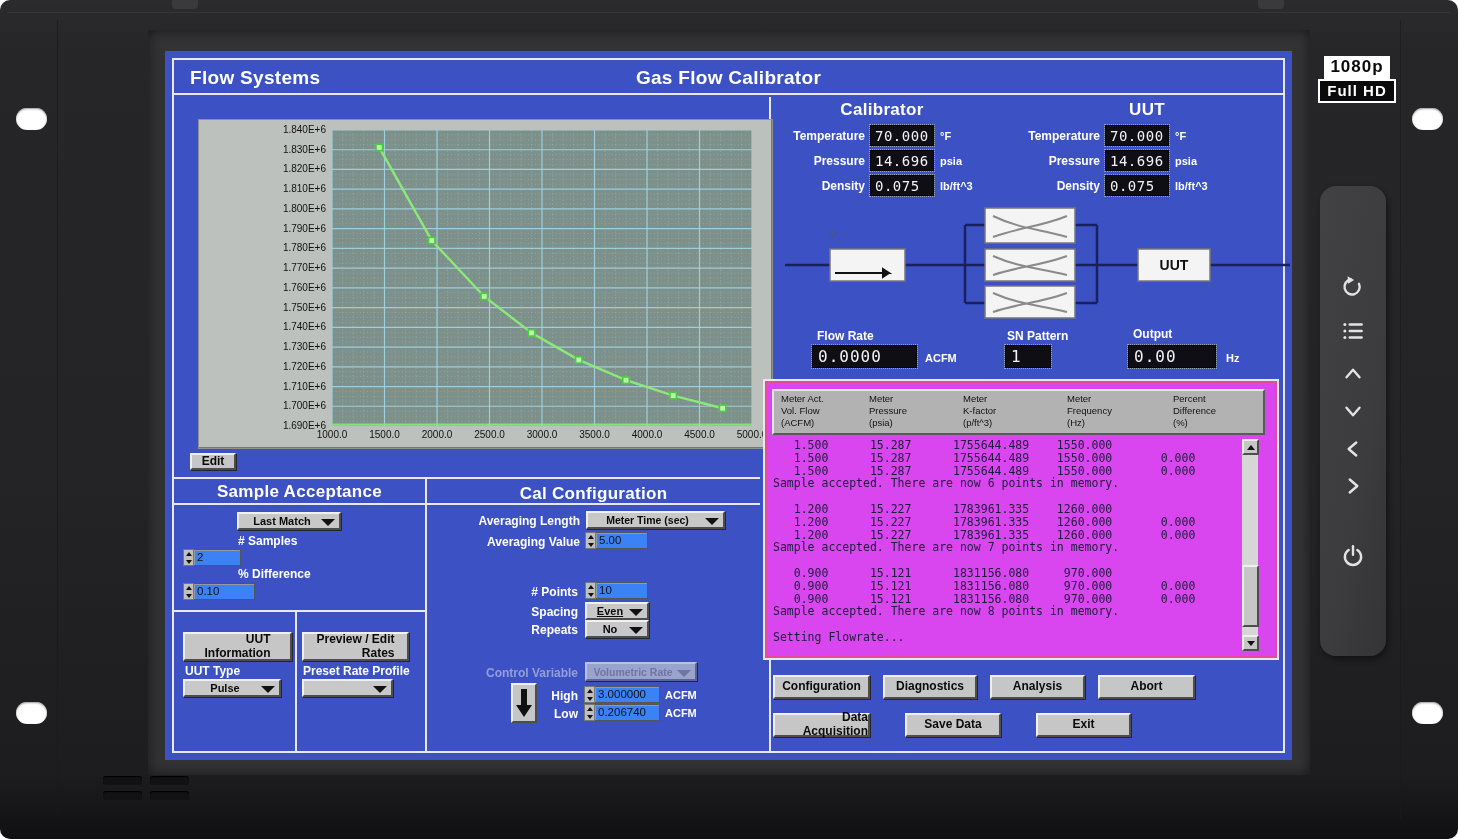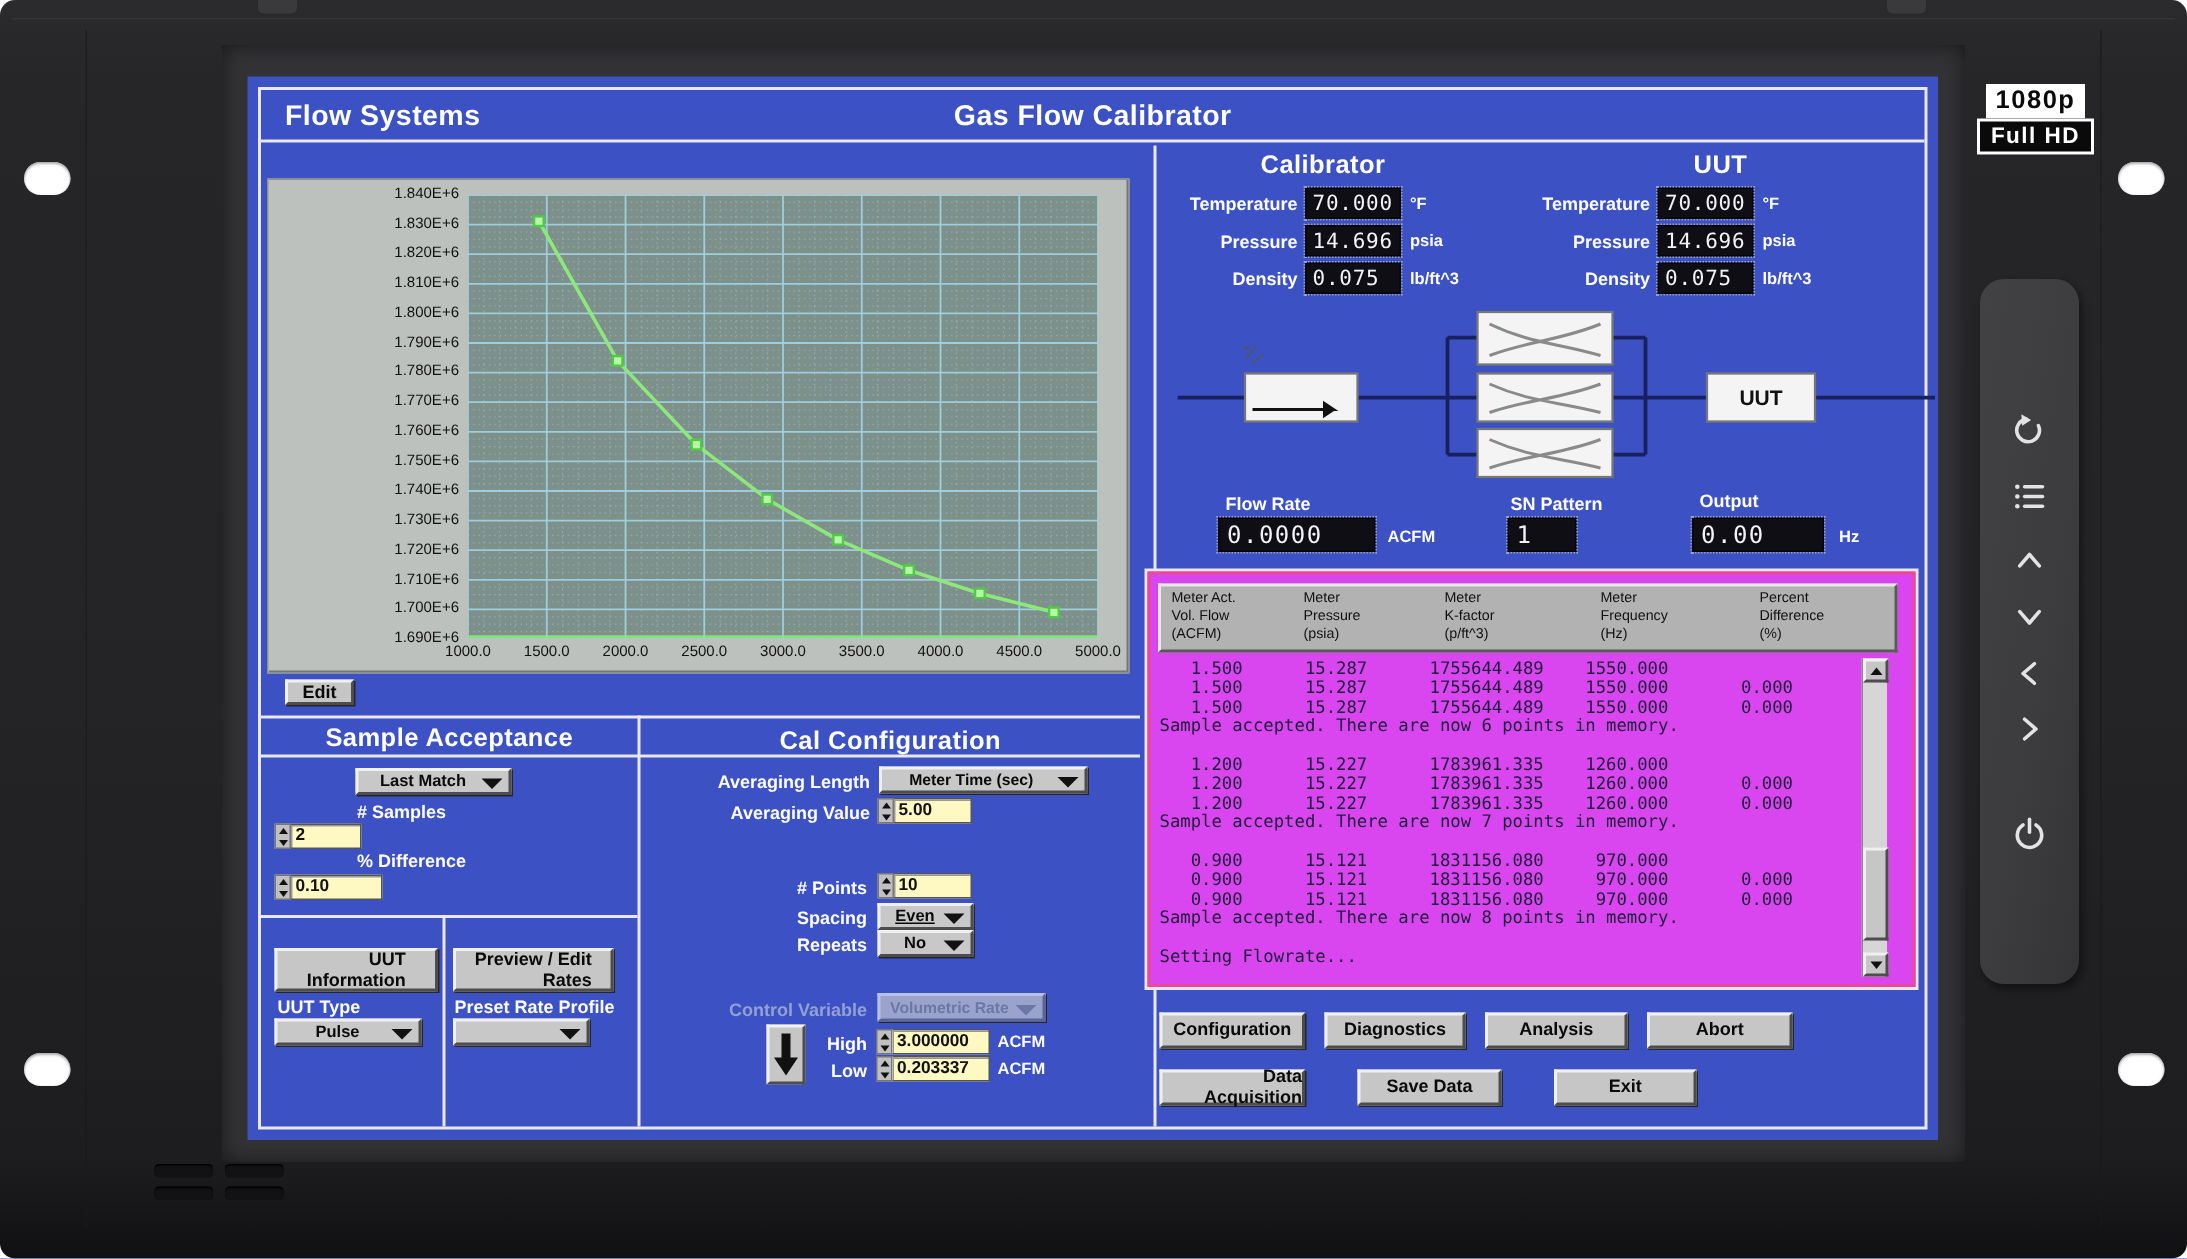--- a/index.html
+++ b/index.html
@@ -40,38 +40,38 @@
   .region { position:absolute; top:37px; bottom:0; }
   .region-left  { left:0; width:586px; }
   .region-right { left:588px; right:0; }
 
   .lbl { color:#ffffff; font-weight:bold; font-size:12px; white-space:nowrap; }
   .lbl-dim { color:#94a0d4; }
   .sect-head { position:absolute; color:#ffffff; font-weight:bold; font-size:17px; text-align:center; letter-spacing:.3px; }
 
   
   .chart-title { position:absolute; left:10px; top:2px; width:566px; text-align:center; color:#ffffff; font-weight:bold; font-size:12.5px; }
-  .chart-box { position:absolute; left:4px; top:22px; width:575px; height:330px; background:#bdc1bd; border:1px solid #8e928e; box-shadow:inset -1px -1px 0 #777; }
+  .chart-box { position:absolute; left:24px; top:22px; width:575px; height:330px; background:#bdc1bd; border:1px solid #8e928e; box-shadow:inset -1px -1px 0 #777; }
   .plot { position:absolute; left:133px; top:10px; width:420px; height:296px; background:#7d9089; }
   .ytick { position:absolute; right:446px; width:80px; text-align:right; font-size:10px; color:#111; font-family:"Liberation Sans",sans-serif; }
   .xtick { position:absolute; top:309px; width:44px; text-align:center; font-size:10px; color:#111; }
 
   
   .btn3d { background:#c6c6c6; border-top:2px solid #f0f0f0; border-left:2px solid #f0f0f0; border-right:2px solid #4d4d4d; border-bottom:2px solid #4d4d4d; box-shadow:1px 1px 0 #26262a; color:#0a0a0a; font-weight:bold; font-size:12px; text-align:right; display:flex; align-items:center; justify-content:center; line-height:1.15; cursor:default; }
   .dropdown { position:absolute; background:#c8c8c8; border-top:2px solid #f0f0f0; border-left:2px solid #f0f0f0; border-right:2px solid #4d4d4d; border-bottom:2px solid #4d4d4d; box-shadow:1px 1px 0 #26262a; color:#0a0a0a; font-weight:bold; font-size:11px; display:flex; align-items:center; justify-content:center; }
   .dropdown .caret { position:absolute; right:4px; top:50%; margin-top:-2px; width:0; height:0; border-left:7px solid transparent; border-right:7px solid transparent; border-top:7px solid #111; }
   .dropdown.dim { background:#99a3cc; color:#6d77a6; border-top-color:#b9c1e2; border-left-color:#b9c1e2; border-right-color:#5a639a; border-bottom-color:#5a639a; }
   .dropdown.dim .caret { border-top-color:#6d77a6; }
   .spinner { position:absolute; display:flex; }
   .spin-btns { width:11px; background:#c0c0c0; border:1px solid #777; display:flex; flex-direction:column; }
   .spin-btns span { flex:1; position:relative; }
   .spin-btns span::after { content:""; position:absolute; left:2px; top:2px; width:0; height:0; border-left:3.5px solid transparent; border-right:3.5px solid transparent; }
   .spin-up::after { border-bottom:4px solid #111; }
   .spin-down::after { border-top:4px solid #111; }
-  .spin-field { flex:1; background:#fef9c3; border:1px solid #555; border-left:none; box-shadow:inset 1px 1px 0 #999; color:#111; font-size:11.5px; font-weight:bold; padding:1px 0 0 3px; white-space:nowrap; overflow:hidden; }
+  .spin-field { flex:1; background:#3b82f6; border:1px solid #555; border-left:none; box-shadow:inset 1px 1px 0 #999; color:#111; font-size:11.5px; font-weight:normal; padding:1px 0 0 3px; white-space:nowrap; overflow:hidden; }
 
   .display { position:absolute; background:#0e0e14; color:#f2f2f8; font-family:"DejaVu Sans Mono", monospace; border:1px solid #04040a; outline:1px dotted #9aa0b8; display:flex; align-items:center; padding-left:5px; letter-spacing:1px; }
   .unit { position:absolute; color:#ffffff; font-weight:bold; font-size:11px; white-space:nowrap; }
 
   
   .readout-row { display:flex; align-items:center; height:25px; }
   .readout-row .rlabel { width:100px; text-align:right; padding-right:5px; color:#fff; font-weight:bold; font-size:12px; }
   .readout-row .rdisp { width:64px; height:21px; background:#0e0e14; color:#f2f2f8; border:1px solid #04040a; outline:1px dotted #9aa0b8; font-family:"DejaVu Sans Mono",monospace; font-size:14px; display:flex; align-items:center; padding-left:4px; letter-spacing:.5px; }
   .readout-row .runit { padding-left:6px; color:#fff; font-weight:bold; font-size:11px; }
 
@@ -427,21 +427,21 @@
               </div>
         <div class="spin-field">3.000000</div>
       </div>
       <div class="unit" style="left:491px;top:592px;">ACFM</div>
       <div class="lbl" style="position:absolute;left:340px;top:610px;width:64px;text-align:right;">Low</div>
       <div class="spinner" style="left:410px;top:607px;width:76px;height:17px;">
         <div class="spin-btns">
                 <span class="spin-up"></span>
                 <span class="spin-down"></span>
               </div>
-        <div class="spin-field">0.203337</div>
+        <div class="spin-field">0.206740</div>
       </div>
       <div class="unit" style="left:491px;top:610px;">ACFM</div>
     </div>
 
     <div class="region region-right">
 
       <div class="sect-head" style="left:20px;top:3px;width:200px;">Calibrator</div>
       <div class="sect-head" style="left:290px;top:3px;width:190px;">UUT</div>
 
       <div id="calibrator-rows" style="position:absolute;left:8px;top:26px;">

